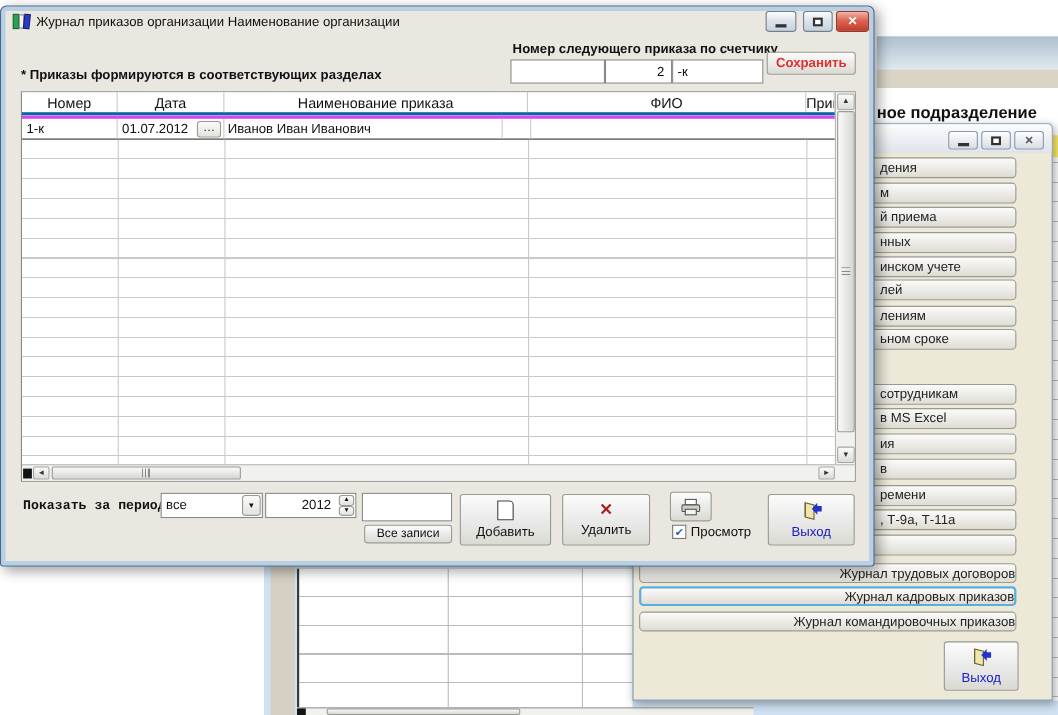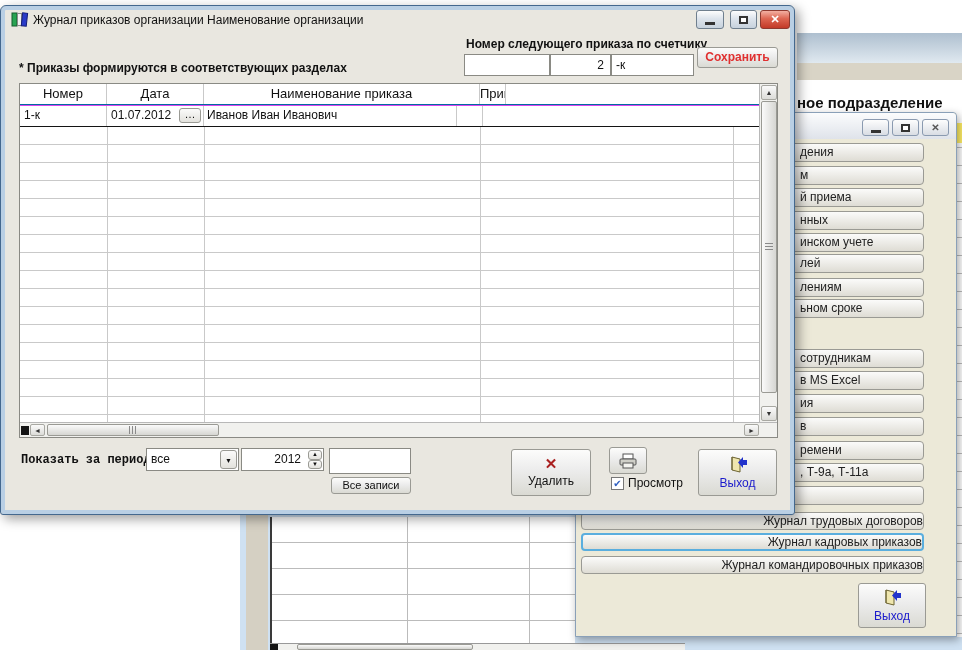--- a/index.html
+++ b/index.html
@@ -27,24 +27,24 @@
 
   #fw-content{left:5px;top:27px;width:783px;height:476px;background:#e9e7e0;}
 
   .lbl-bold{font-weight:bold;font-size:12px;white-space:nowrap;}
   .field{background:#fff;border:1px solid #8a8a84;box-sizing:border-box;font-size:12px;line-height:20px;}
 
   #save-btn{color:#e03030;font-weight:bold;font-size:12px;text-align:center;line-height:19px;}
 
   
   #grid{left:13px;top:50px;width:757px;height:353px;background:#fff;border:1px solid #8a8a84;box-sizing:content-box;}
-  .hdr{display:flex;background:#fff;border-bottom:1px solid #0369a1;box-sizing:border-box;}
+  .hdr{display:flex;background:#fff;border-bottom:3px solid #0369a1;box-sizing:border-box;}
   .hdr .c{font-size:13px;line-height:20px;text-align:center;border-right:1px solid #c9c9c9;
           box-sizing:border-box;overflow:hidden;white-space:nowrap;}
-  .row1{display:flex;background:#fff;border-top:1px solid #d946ef;border-bottom:1px solid #141414;box-sizing:border-box;}
+  .row1{display:flex;background:#fff;border-top:3px solid #d946ef;border-bottom:1px solid #141414;box-sizing:border-box;}
   .row1 .c{border-right:1px solid #c9c9c9;box-sizing:border-box;overflow:hidden;white-space:nowrap;line-height:19px;}
   #empty-rows{background-image:repeating-linear-gradient(to bottom,transparent 0,transparent 17px,#c9c9c9 17px,#c9c9c9 18px);}
   .vline{width:1px;background:#c9c9c9;}
 
   .sb{background:#f1f1ee;box-sizing:border-box;}
   .sb-btn{background:linear-gradient(#fafafa,#dcdcd8);border:1px solid #a8a8a2;border-radius:2px;
           display:flex;align-items:center;justify-content:center;font-size:7px;color:#333;box-sizing:border-box;}
   .sb-thumb{background:linear-gradient(to right,#fafafa,#d6d6d2);border:1px solid #9a9a94;border-radius:2px;
             display:flex;align-items:center;justify-content:center;box-sizing:border-box;}
   .sb-thumb-h{background:linear-gradient(#fafafa,#d6d6d2);}
@@ -180,20 +180,21 @@
       <div class="a field" style="left:605px;top:21px;width:83px;height:22px;padding-left:4px;">-к</div>
       <div class="a face" id="save-btn" style="left:691px;top:14px;width:81px;height:21px;">Сохранить</div>
 
       <div class="a lbl-bold" style="left:13px;top:28px;">* Приказы формируются в соответствующих разделах</div>
 
       <div class="a" id="grid">
         <div class="a hdr" style="left:0;top:0;width:739px;height:21px;">
           <div class="c" style="width:87px;">Номер</div>
           <div class="c" style="width:97px;">Дата</div>
           <div class="c" style="width:276px;">Наименование приказа</div>
+          <div class="c" style="width:253px;">ФИО</div>
           <div class="c" style="width:26px;">Примечание</div>
         </div>
 
         <div class="a row1" style="left:0;top:21px;width:739px;height:22px;">
           <div class="c" style="width:87px;padding-left:4px;font-size:12px;">1-к</div>
           <div class="c" style="width:97px;position:relative;padding-left:4px;font-size:12px;">
             <span>01.07.2012</span>
             <span class="a face-sm" style="right:2px;top:2px;width:22px;height:15px;text-align:center;line-height:10px;font-size:11px;">…</span>
           </div>
           <div class="c" style="width:253px;padding-left:3px;font-size:12px;">Иванов Иван Иванович</div>
@@ -232,20 +233,24 @@
       <div class="a field" style="left:235px;top:415px;width:83px;height:23px;text-align:right;padding-right:22px;">
         <span>2012</span>
         <span class="a spin" style="right:1px;top:1px;width:14px;height:19px;">
           <div class="face-sm">▲</div>
           <div class="face-sm">▼</div>
         </span>
       </div>
       <div class="a field" style="left:323px;top:415px;width:82px;height:26px;"></div>
       <div class="a face" style="left:325px;top:444px;width:80px;height:17px;text-align:center;font-size:11px;line-height:15px;">Все записи</div>
 
+      <div class="a face bigbtn" style="left:412px;top:416px;width:83px;height:47px;">
+        <div style="width:13px;height:16px;background:#fff;border:1px solid #444;border-radius:0 4px 0 0;"></div>
+        <span>Добавить</span>
+      </div>
       <div class="a face bigbtn" style="left:505px;top:416px;width:80px;height:47px;">
         <span style="color:#aa2020;font-weight:bold;font-size:15px;line-height:14px;">✕</span>
         <span>Удалить</span>
       </div>
       <div class="a face" style="left:603px;top:414px;width:38px;height:27px;display:flex;align-items:center;justify-content:center;">
         <svg width="20" height="16" viewBox="0 0 20 16">
           <rect x="5" y="1" width="10" height="5" fill="#fff" stroke="#555"></rect>
           <rect x="2" y="6" width="16" height="6" rx="1" fill="#cfcfc8" stroke="#555"></rect>
           <rect x="5" y="10" width="10" height="5" fill="#f4f4f0" stroke="#555"></rect>
         </svg>

